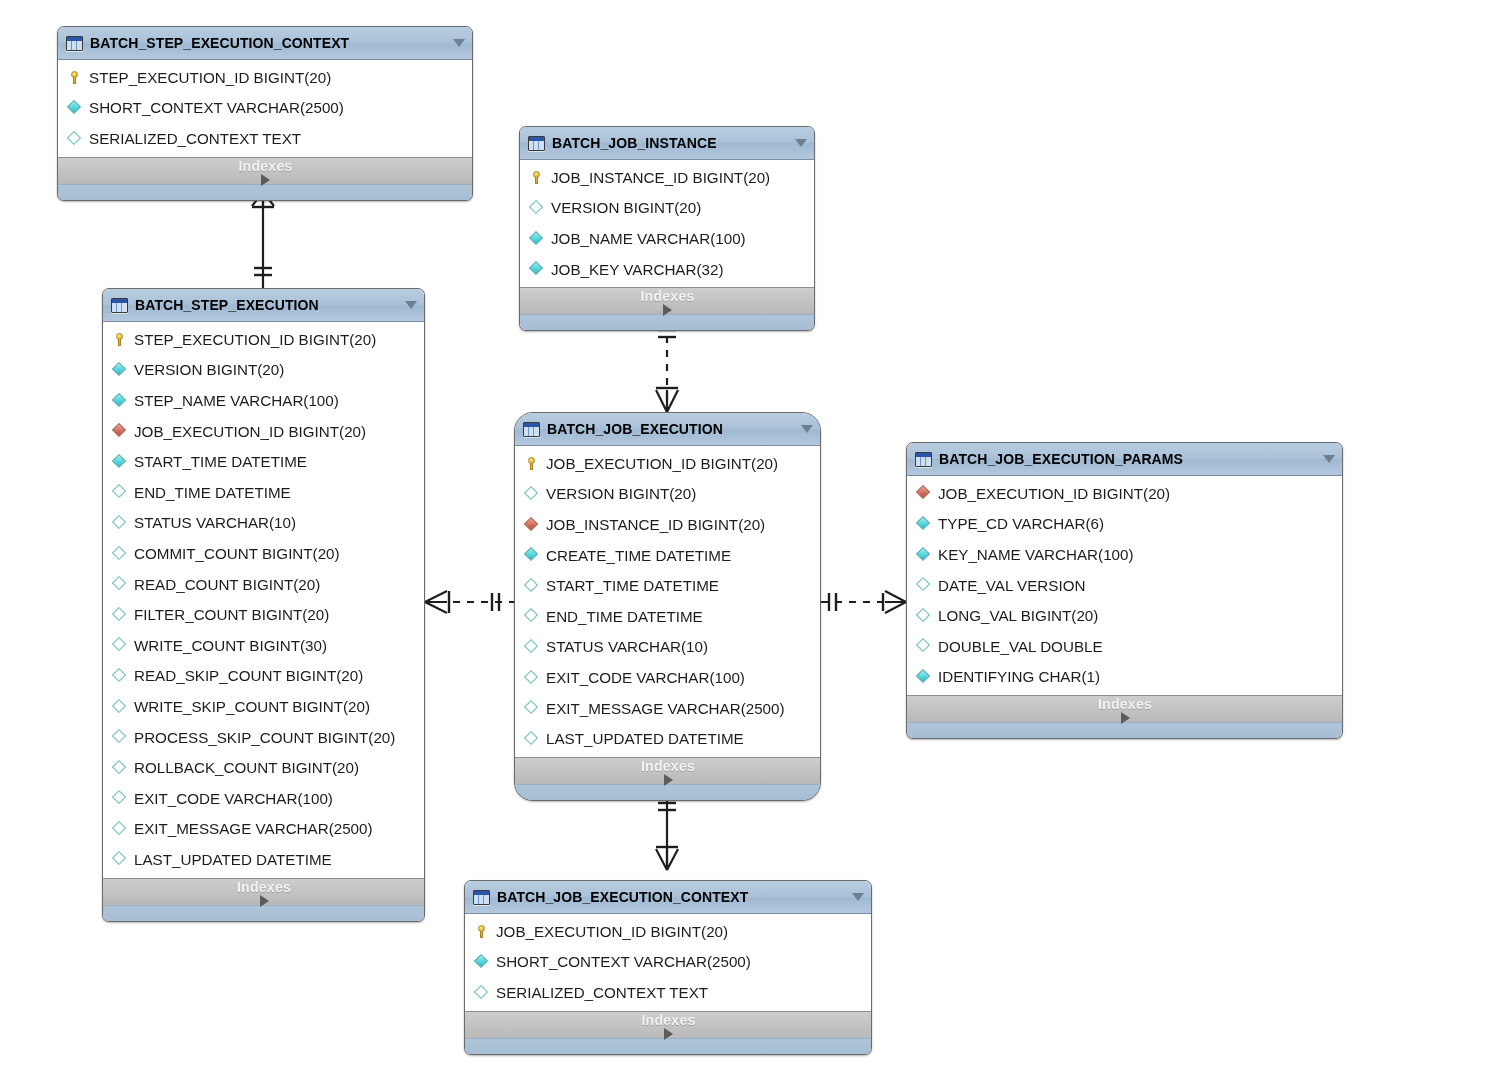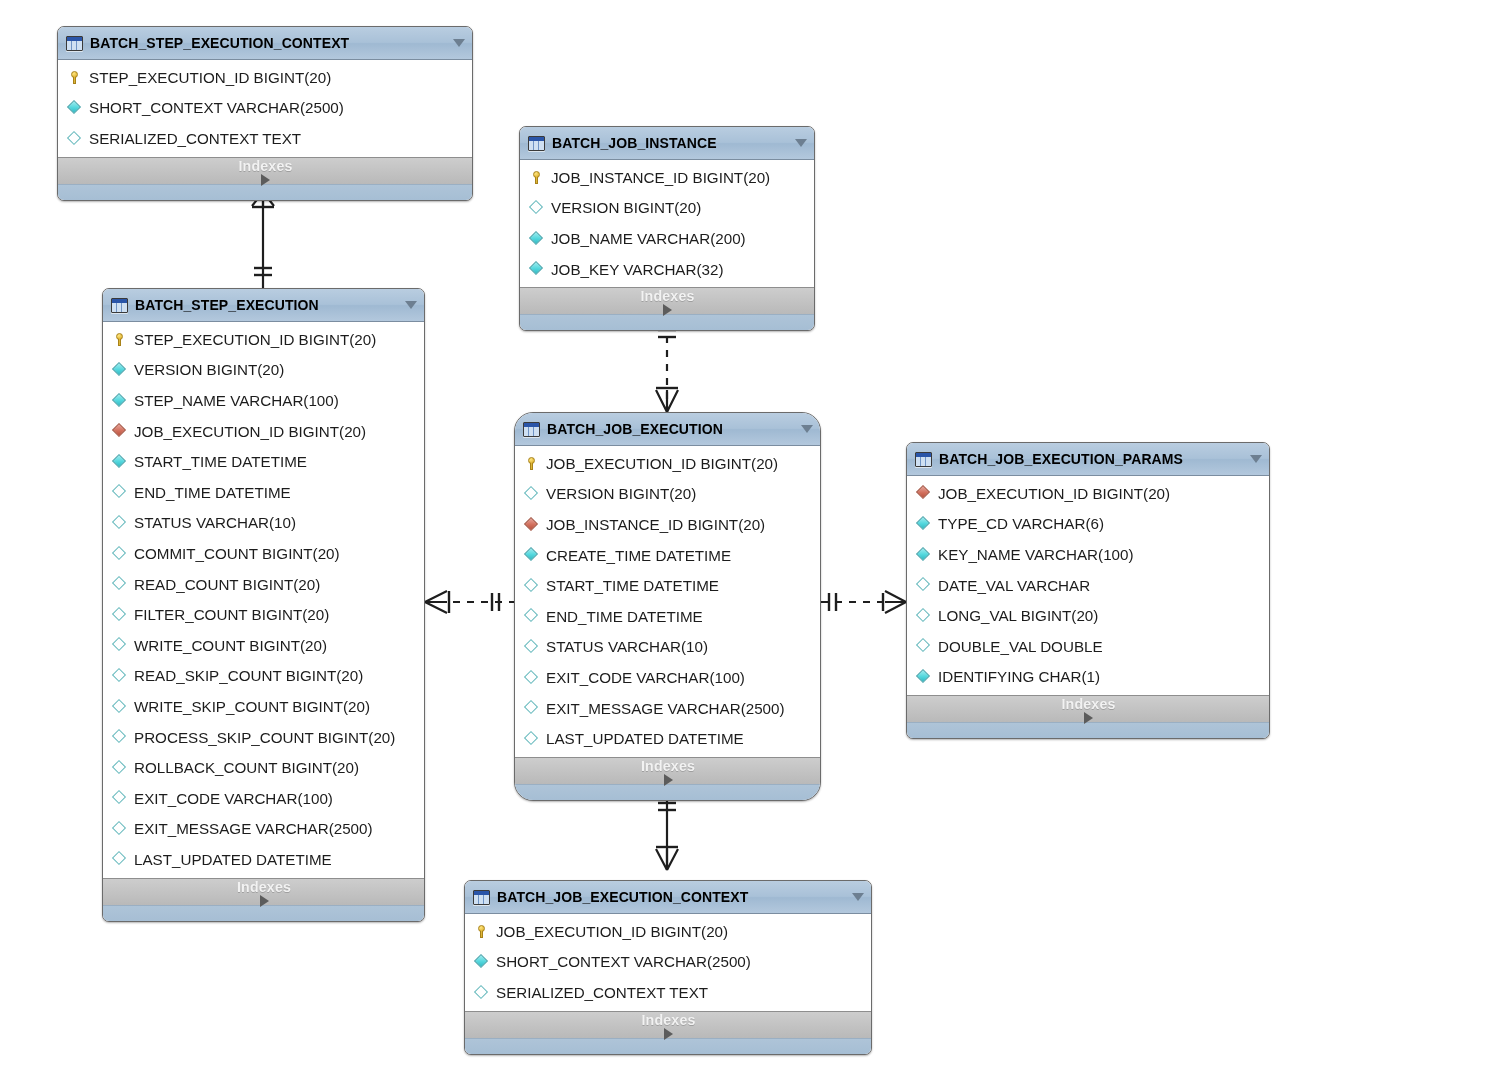--- a/index.html
+++ b/index.html
@@ -269,21 +269,21 @@
           <div class="col">
             <span class="ic ic-dia"></span>
             <span class="col-label">READ_COUNT BIGINT(20)</span>
           </div>
           <div class="col">
             <span class="ic ic-dia"></span>
             <span class="col-label">FILTER_COUNT BIGINT(20)</span>
           </div>
           <div class="col">
             <span class="ic ic-dia"></span>
-            <span class="col-label">WRITE_COUNT BIGINT(20)</span>
+            <span class="col-label">WRITE_COUNT BIGINT(30)</span>
           </div>
           <div class="col">
             <span class="ic ic-dia"></span>
             <span class="col-label">READ_SKIP_COUNT BIGINT(20)</span>
           </div>
           <div class="col">
             <span class="ic ic-dia"></span>
             <span class="col-label">WRITE_SKIP_COUNT BIGINT(20)</span>
           </div>
           <div class="col">
@@ -323,21 +323,21 @@
           <div class="col">
             <span class="ic ic-key"></span>
             <span class="col-label">JOB_INSTANCE_ID BIGINT(20)</span>
           </div>
           <div class="col">
             <span class="ic ic-dia"></span>
             <span class="col-label">VERSION BIGINT(20)</span>
           </div>
           <div class="col">
             <span class="ic ic-dia ic-dia-fill"></span>
-            <span class="col-label">JOB_NAME VARCHAR(200)</span>
+            <span class="col-label">JOB_NAME VARCHAR(100)</span>
           </div>
           <div class="col">
             <span class="ic ic-dia ic-dia-fill"></span>
             <span class="col-label">JOB_KEY VARCHAR(32)</span>
           </div>
         </div>
         <div class="idx">
           <span class="idx-label">Indexes</span>
           <span class="idx-arrow"></span>
         </div>
@@ -390,42 +390,42 @@
             <span class="ic ic-dia"></span>
             <span class="col-label">LAST_UPDATED DATETIME</span>
           </div>
         </div>
         <div class="idx">
           <span class="idx-label">Indexes</span>
           <span class="idx-arrow"></span>
         </div>
         <div class="foot"></div>
       </div>
-      <div class="tbl" style="left: 906px; top: 442px; width: 364px;">
+      <div class="tbl" style="left: 906px; top: 442px; width: 437px;">
         <div class="tbl-hdr">
           <span class="tbl-ico"></span>
           <span class="tbl-name">BATCH_JOB_EXECUTION_PARAMS</span>
           <span class="caret"></span>
         </div>
         <div class="cols">
           <div class="col">
             <span class="ic ic-dia ic-dia-fk"></span>
             <span class="col-label">JOB_EXECUTION_ID BIGINT(20)</span>
           </div>
           <div class="col">
             <span class="ic ic-dia ic-dia-fill"></span>
             <span class="col-label">TYPE_CD VARCHAR(6)</span>
           </div>
           <div class="col">
             <span class="ic ic-dia ic-dia-fill"></span>
             <span class="col-label">KEY_NAME VARCHAR(100)</span>
           </div>
           <div class="col">
             <span class="ic ic-dia"></span>
-            <span class="col-label">DATE_VAL VARCHAR</span>
+            <span class="col-label">DATE_VAL VERSION</span>
           </div>
           <div class="col">
             <span class="ic ic-dia"></span>
             <span class="col-label">LONG_VAL BIGINT(20)</span>
           </div>
           <div class="col">
             <span class="ic ic-dia"></span>
             <span class="col-label">DOUBLE_VAL DOUBLE</span>
           </div>
           <div class="col">

